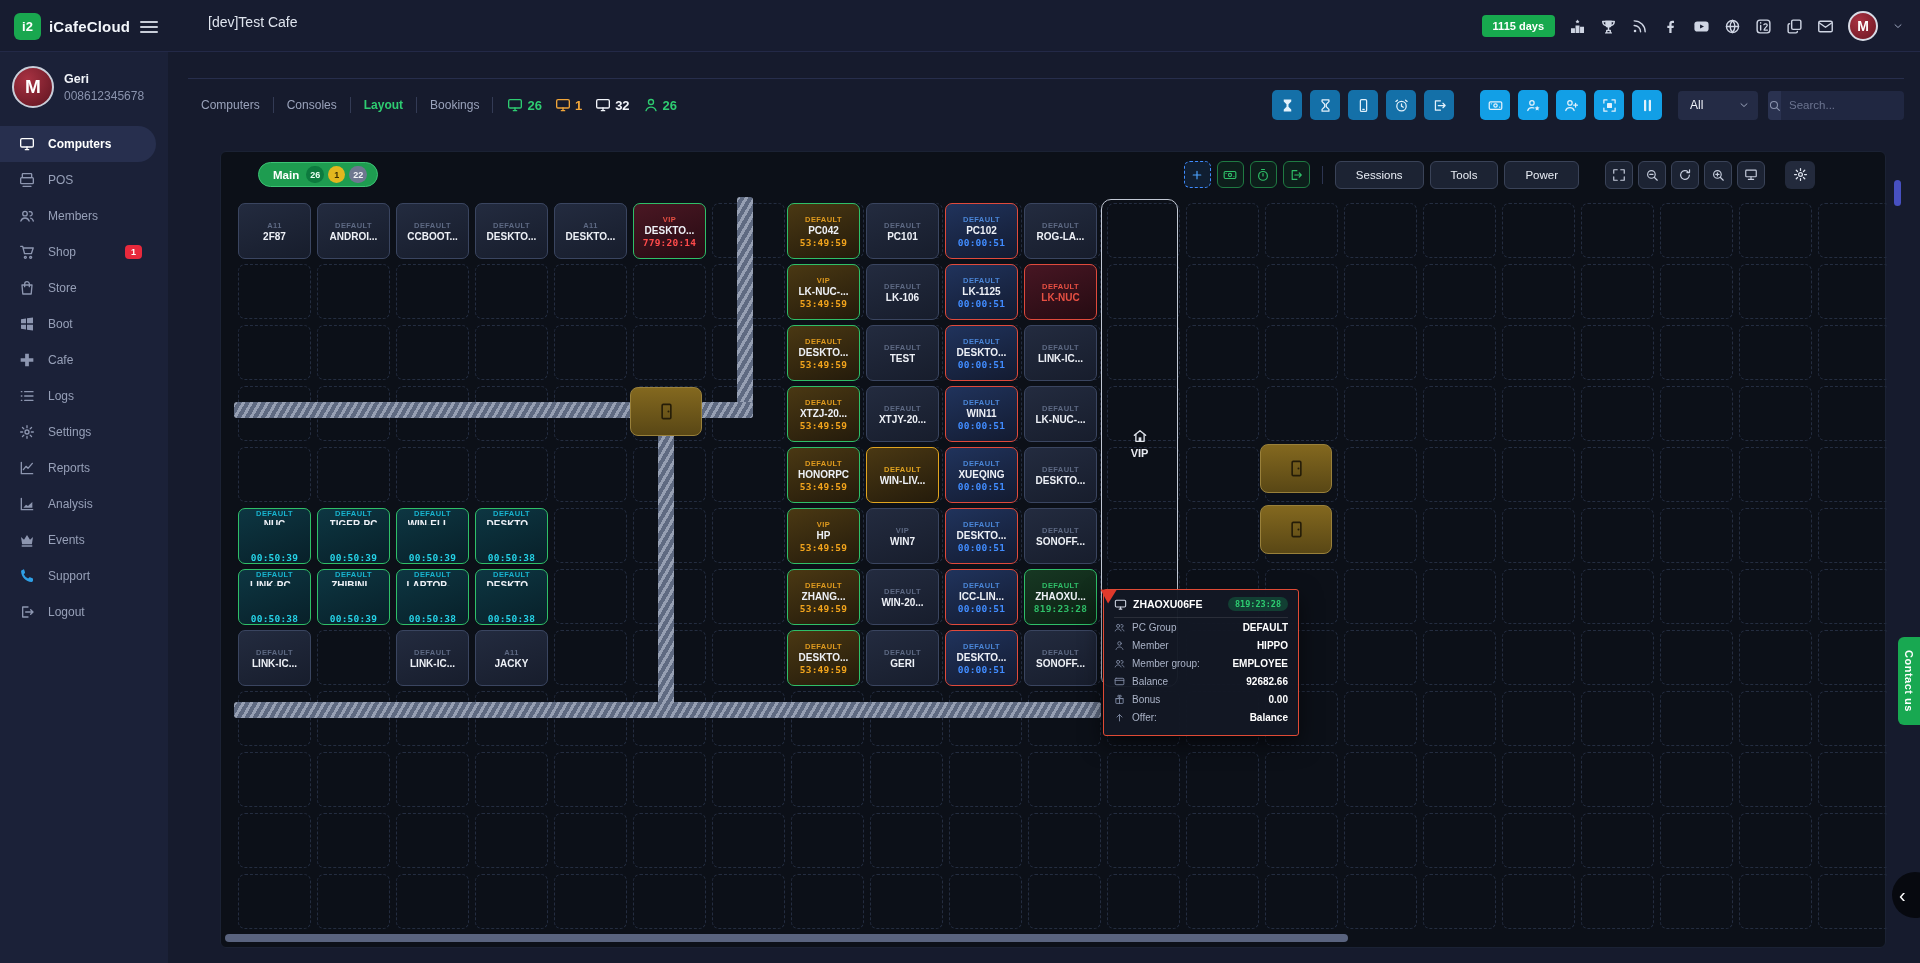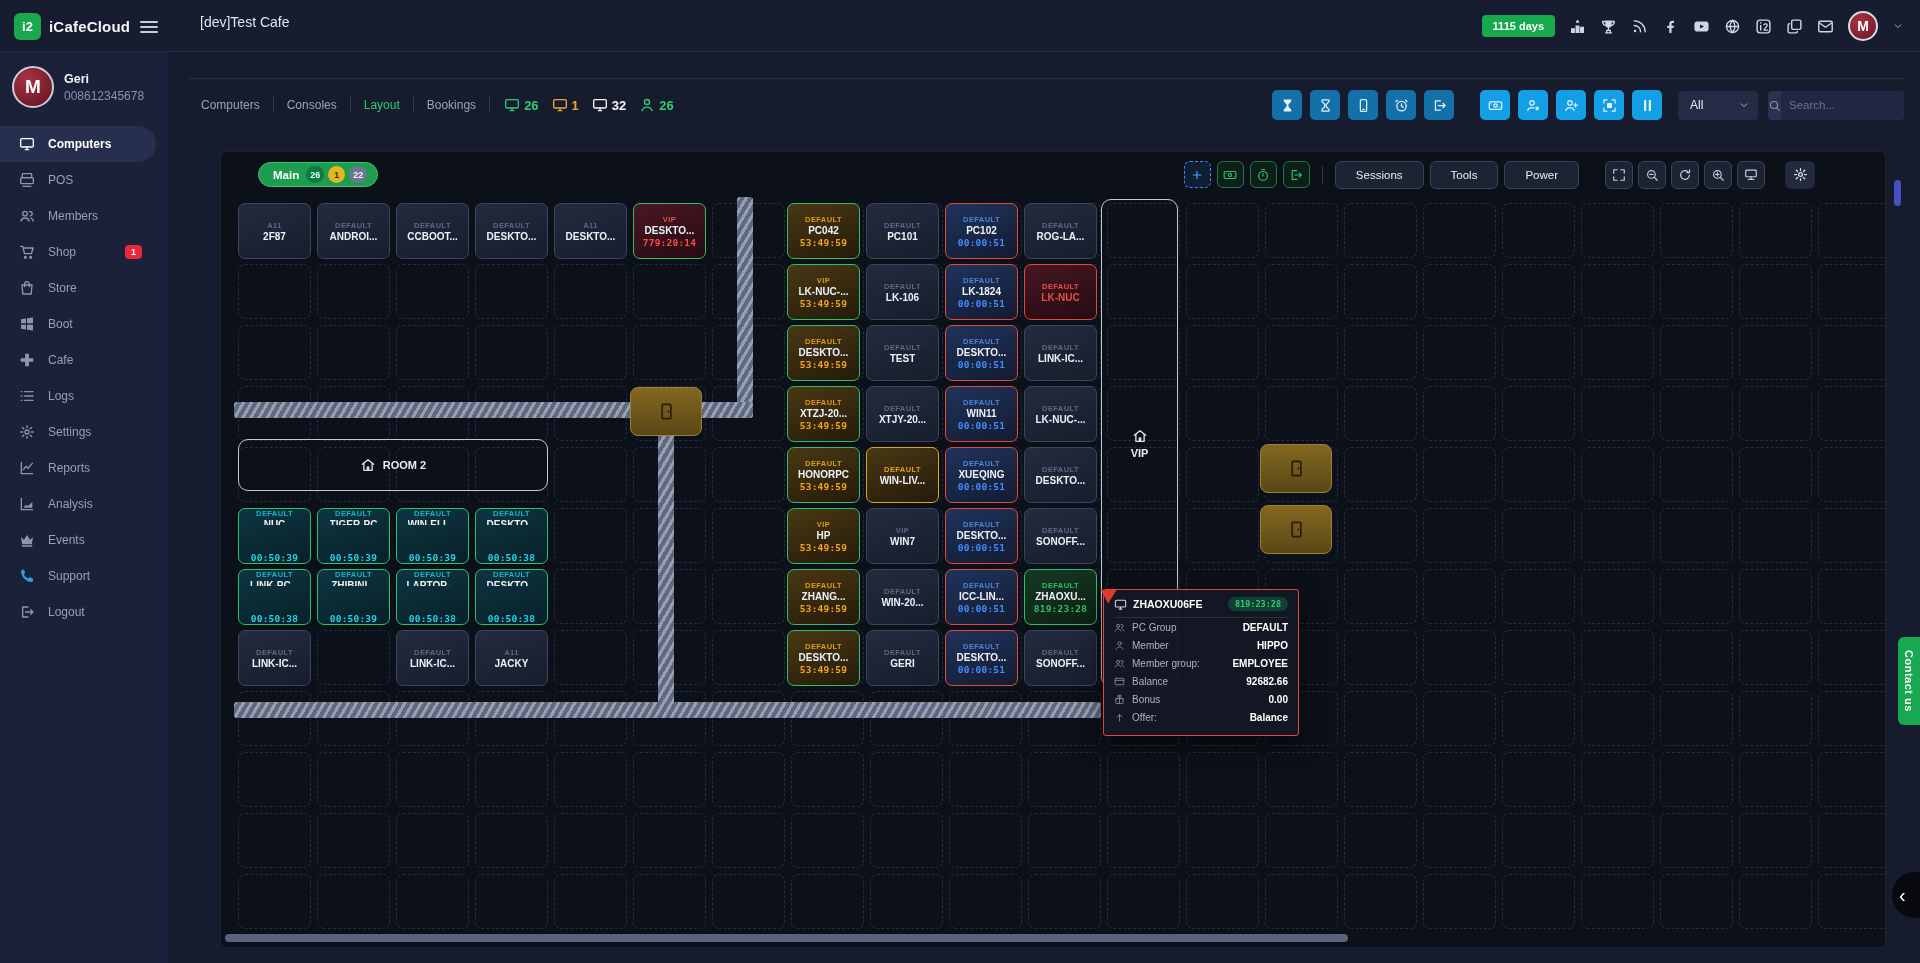--- a/index.html
+++ b/index.html
@@ -9,21 +9,21 @@
 
   
   .topbar { position:absolute; left:0; top:0; width:1920px; height:52px; background:#171c30;
     border-bottom:1px solid #232947; z-index:30; }
   .brand { position:absolute; left:14px; top:0; height:52px; display:flex; align-items:center; gap:8px; }
   .logo-sq { width:27px; height:27px; border-radius:6px; background:#19a74f; color:#fff;
     display:flex; align-items:center; justify-content:center; font-weight:bold; font-size:13px; }
   .brand-name { color:#f2f5fa; font-weight:bold; font-size:15px; letter-spacing:.2px; }
   .burger { position:absolute; left:140px; top:18px; width:18px; cursor:pointer; }
   .burger i { display:block; height:2px; background:#c8cdd8; margin:3px 0; border-radius:1px; }
-  .page-title { position:absolute; left:200px; top:0; height:44px; display:flex; align-items:center;
+  .page-title { position:absolute; left:208px; top:0; height:44px; display:flex; align-items:center;
     color:#dfe4ee; font-size:14px; }
   .topbar-right { position:absolute; right:16px; top:0; height:52px; display:flex; align-items:center; gap:14px; }
   .days-badge { background:#17a94e; color:#fff; font-size:11px; font-weight:bold; padding:5px 11px;
     border-radius:4px; cursor:pointer; }
   .tb-ico { color:#cfd5e3; display:flex; align-items:center; cursor:pointer; }
   .avatar-sm { width:30px; height:30px; border-radius:50%; background:radial-gradient(circle at 35% 30%, #a83242, #6d1722);
     border:2px solid #d8dce6; color:#fff; font-weight:bold; font-size:14px; display:flex; align-items:center;
     justify-content:center; cursor:pointer; }
   .caret { color:#9aa3bb; display:flex; }
 
@@ -41,21 +41,21 @@
   .mi.active { background:#272f4e; color:#fff; border-radius:0 18px 18px 0; font-weight:bold; }
   .mi.active .mi-ico { color:#fff; }
   .mi-badge { margin-left:auto; margin-right:14px; background:#e8293c; color:#fff; font-size:9px;
     font-weight:bold; padding:2px 6px; border-radius:4px; }
 
   
   .content { position:absolute; left:168px; top:52px; width:1752px; height:911px; background:#161b2d; }
   .content-divider { position:absolute; left:20px; right:16px; top:26px; height:1px; background:#272e4c; }
   .toolbar { position:absolute; left:20px; right:16px; top:36px; height:34px; display:flex; align-items:center; }
   .tab { color:#9aa3bb; font-size:12px; padding:0 13px; cursor:pointer; white-space:nowrap; }
-  .tab.active { color:#2ecc71; font-weight:normal;text-align:right; }
+  .tab.active { color:#2ecc71; font-weight:bold;text-align:right; }
   .vsep { width:1px; height:16px; background:#333b55; }
   .counters { display:flex; align-items:center; gap:13px; margin-left:14px; }
   .counter { display:flex; align-items:center; gap:4px; font-size:13px; font-weight:bold; cursor:pointer; }
   .tb-actions { margin-left:auto; display:flex; align-items:center; }
   .abtn { width:30px; height:30px; border-radius:5px; display:flex; align-items:center; justify-content:center;
     color:#e3f1fb; cursor:pointer; margin-left:8px; }
   .abtn.dark { background:#1470a8; }
   .abtn.bright { background:#129fe6; }
   .grp-gap { width:18px; }
   .filter-box { margin-left:16px; width:80px; height:29px; background:#242b45; border-radius:4px; display:flex;
@@ -879,30 +879,20 @@
           <div class="cell" style="left: 333px; top: 6px;"></div>
           <div class="cell" style="left: 254px; top: 6px;"></div>
           <div class="cell" style="left: 175px; top: 6px;"></div>
           <div class="cell" style="left: 96px; top: 6px;"></div>
           <div class="cell" style="left: 17px; top: 6px;"></div>
 
       <div class="wall" style="left: 516px; top: 0px; width: 16px; height: 221px;"></div>
           <div class="wall" style="left: 13px; top: 205px; width: 519px; height: 16px;"></div>
           <div class="wall" style="left: 437px; top: 205px; width: 16px; height: 316px;"></div>
           <div class="wall" style="left: 13px; top: 505px; width: 867px; height: 16px;"></div>
-          <div class="room" style="left: 17px; top: 242px; width: 310px; height: 52px;">
-            <span style="display:flex;color:#dfe3ea">
-              <svg width="16" height="16" viewBox="0 0 24 24" fill="none" stroke="currentColor" stroke-width="2" stroke-linecap="round" stroke-linejoin="round">
-                <path d="M3.5 11L12 4l8.5 7"></path>
-                <path d="M5.8 9.5V20h12.4V9.5"></path>
-                <path fill="currentColor" stroke="none" d="M10 14h4v6h-4z"></path>
-              </svg>
-            </span>
-            <span>ROOM 2</span>
-          </div>
           <div class="room vert" style="left: 880px; top: 2px; width: 77px; height: 488px;">
             <span style="display:flex;color:#dfe3ea">
               <svg width="16" height="16" viewBox="0 0 24 24" fill="none" stroke="currentColor" stroke-width="2" stroke-linecap="round" stroke-linejoin="round">
                 <path d="M3.5 11L12 4l8.5 7"></path>
                 <path d="M5.8 9.5V20h12.4V9.5"></path>
                 <path fill="currentColor" stroke="none" d="M10 14h4v6h-4z"></path>
               </svg>
             </span>
             <span>VIP</span>
           </div>
@@ -1027,21 +1017,21 @@
             <div class="c-g">DEFAULT</div>
             <div class="c-n">GERI</div>
           </div>
           <div class="card s-blue" style="left: 724px; top: 6px;">
             <div class="c-g">DEFAULT</div>
             <div class="c-n">PC102</div>
             <div class="c-t">00:00:51</div>
           </div>
           <div class="card s-blue" style="left: 724px; top: 67px;">
             <div class="c-g">DEFAULT</div>
-            <div class="c-n">LK-1824</div>
+            <div class="c-n">LK-1125</div>
             <div class="c-t">00:00:51</div>
           </div>
           <div class="card s-blue" style="left: 724px; top: 128px;">
             <div class="c-g">DEFAULT</div>
             <div class="c-n">DESKTO...</div>
             <div class="c-t">00:00:51</div>
           </div>
           <div class="card s-blue" style="left: 724px; top: 189px;">
             <div class="c-g">DEFAULT</div>
             <div class="c-n">WIN11</div>

